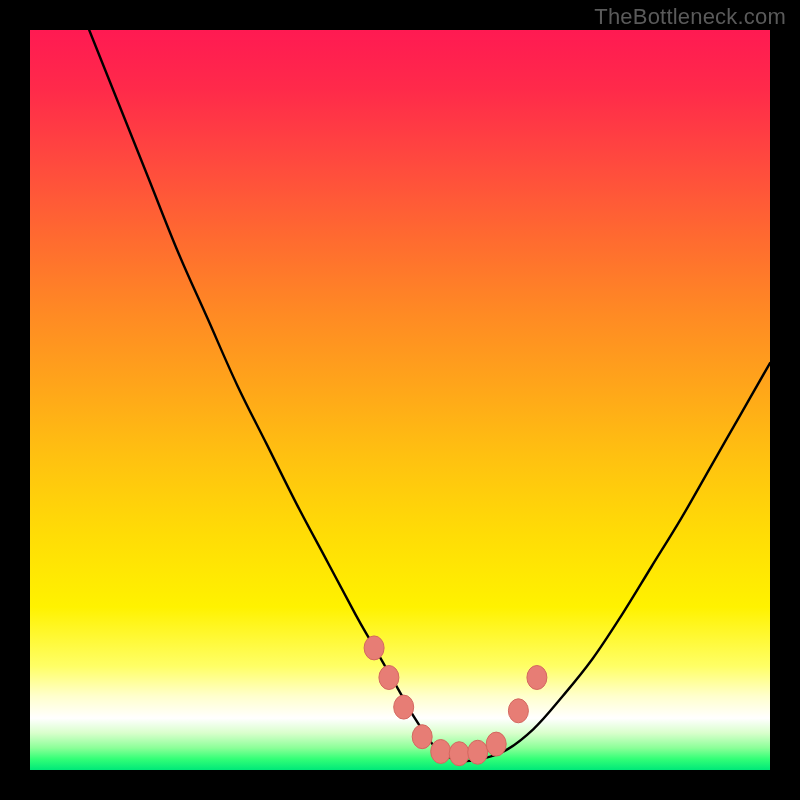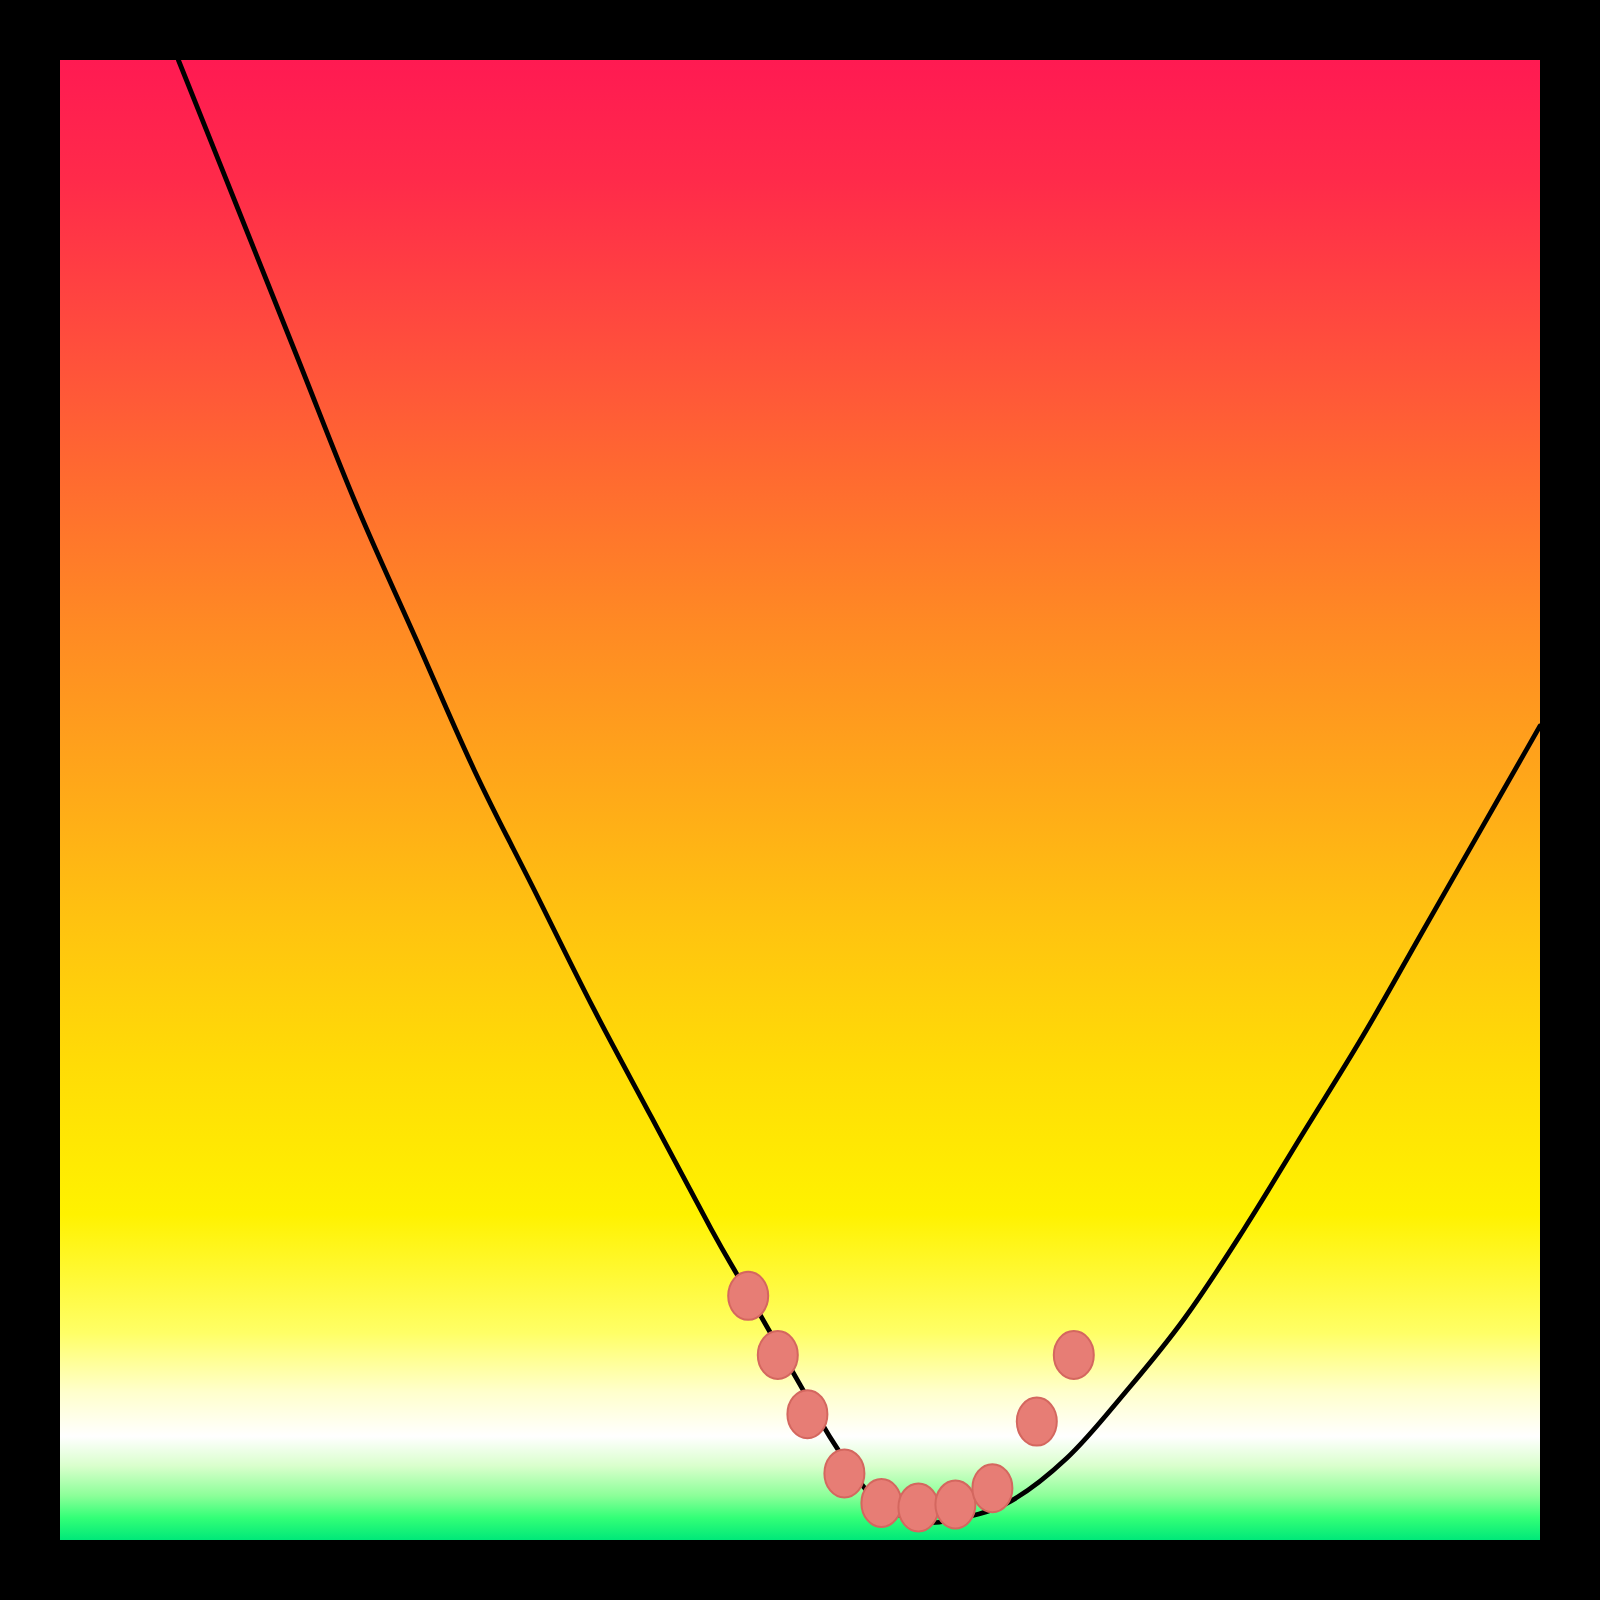--- a/index.html
+++ b/index.html
@@ -60,20 +60,21 @@
     color: #5a5a5a;
     font-size: 22px;
     letter-spacing: 0.2px;
     user-select: none;
   }
 </style>
 </head>
 <body>
 
 <div class="frame">
+  <div class="watermark">TheBottleneck.com</div>
   <div class="plot-area">
     <div class="gradient"></div>
     <svg class="curve" viewBox="0 0 740 740" preserveAspectRatio="none">
       <path id="curve-path" fill="none" stroke-width="2.4" stroke-linecap="round" stroke-linejoin="round" stroke="#000000" d="M 59.20 0.00 C 64.53 13.32 78.14 47.36 88.80 74.00 C 99.46 100.64 107.74 121.36 118.40 148.00 C 129.06 174.64 137.34 196.69 148.00 222.00 C 158.66 247.31 166.94 264.62 177.60 288.60 C 188.26 312.58 196.54 332.56 207.20 355.20 C 217.86 377.84 226.14 393.09 236.80 414.40 C 247.46 435.71 255.74 452.95 266.40 473.60 C 277.06 494.25 285.34 509.12 296.00 529.10 C 306.66 549.08 317.61 569.95 325.60 584.60 C 333.59 599.25 335.07 601.18 340.40 610.50 C 345.73 619.82 349.87 627.08 355.20 636.40 C 360.53 645.72 364.67 652.98 370.00 662.30 C 375.33 671.62 379.47 679.54 384.80 688.20 C 390.13 696.86 395.60 704.81 399.60 710.40 C 403.60 715.99 404.34 716.62 407.00 719.28 C 409.66 721.94 410.40 723.20 414.40 725.20 C 418.40 727.20 423.87 729.45 429.20 730.38 C 434.53 731.31 436.01 731.98 444.00 730.38 C 451.99 728.78 462.94 727.09 473.60 721.50 C 484.26 715.91 492.54 709.29 503.20 699.30 C 513.86 689.31 522.14 678.65 532.80 666.00 C 543.46 653.35 551.74 643.65 562.40 629.00 C 573.06 614.35 581.34 601.25 592.00 584.60 C 602.66 567.95 610.94 553.82 621.60 536.50 C 632.26 519.18 640.54 506.38 651.20 488.40 C 661.86 470.42 670.14 455.25 680.80 436.60 C 691.46 417.95 699.74 403.45 710.40 384.80 C 721.06 366.15 734.67 342.32 740.00 333.00"></path>
       <g id="markers">
           <ellipse cx="344.10" cy="617.90" rx="10" ry="12" fill="#e77d75" stroke="#d4675f" stroke-width="1"></ellipse>
           <ellipse cx="358.90" cy="647.50" rx="10" ry="12" fill="#e77d75" stroke="#d4675f" stroke-width="1"></ellipse>
           <ellipse cx="373.70" cy="677.10" rx="10" ry="12" fill="#e77d75" stroke="#d4675f" stroke-width="1"></ellipse>
           <ellipse cx="392.20" cy="706.70" rx="10" ry="12" fill="#e77d75" stroke="#d4675f" stroke-width="1"></ellipse>
           <ellipse cx="410.70" cy="721.50" rx="10" ry="12" fill="#e77d75" stroke="#d4675f" stroke-width="1"></ellipse>

